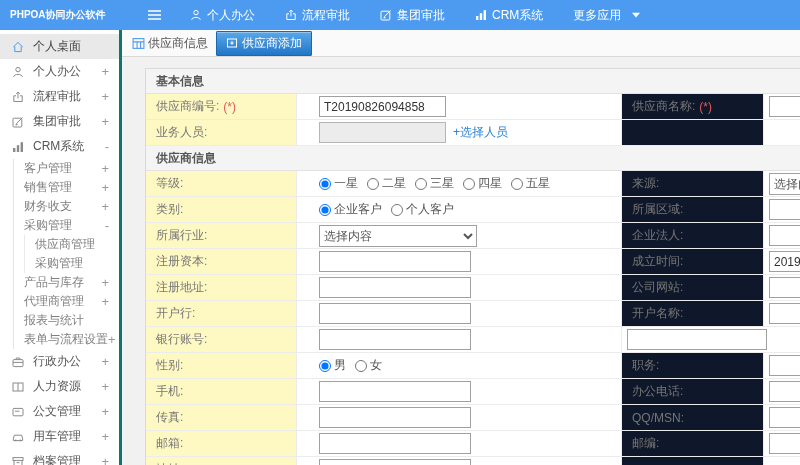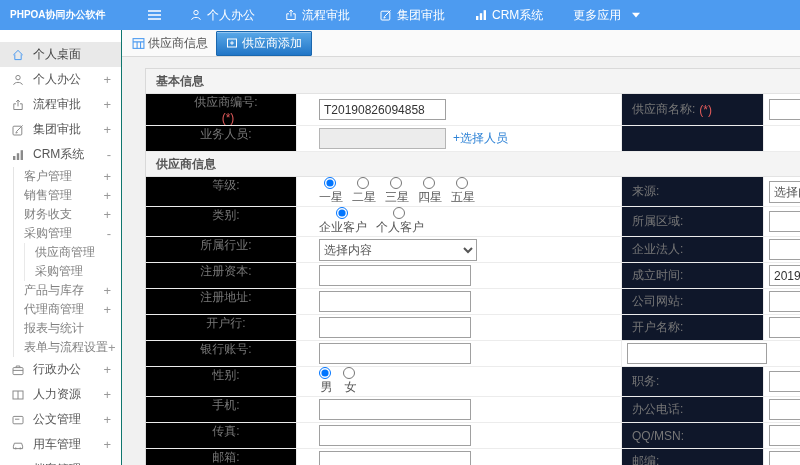--- a/index.html
+++ b/index.html
@@ -11,21 +11,21 @@
   .logo { width:133px; padding-left:10px; font-size:10px; font-weight:bold; white-space:nowrap; }
   .menu-toggle { width:42px; display:flex; justify-content:center; cursor:pointer; }
   .topnav { display:flex; align-items:center; }
   .topnav-item { display:flex; align-items:center; gap:5px; padding:0 15px; height:30px; cursor:pointer; white-space:nowrap; }
   .topnav-item svg { display:block; }
 
   
   .layout { display:flex; flex:1; min-height:0; }
 
   
-  .sidebar { width:122px; flex:0 0 122px; background:#fff; border-right:1px solid #0f766e; overflow:hidden; padding-top:12px; }
+  .sidebar { width:122px; flex:0 0 122px; background:#fff; border-right:3px solid #0f766e; overflow:hidden; padding-top:4px; }
   .side-item { display:flex; align-items:center; height:25px; padding:0 10px 0 12px; color:#555; cursor:pointer; white-space:nowrap; }
   .side-item .icon { width:15px; margin-right:6px; color:#8a8a8a; display:flex; align-items:center; }
   .side-item.active { background:#e9e9e9; color:#444; }
   .side-item.active .icon { color:#4d9bf0; }
   .side-item .toggle { margin-left:auto; color:#999; font-size:13px; }
   .side-sub { border-left:1px solid #e4e4e4; margin-left:13px; }
   .side-sub .side-item { height:19px; padding-left:10px; color:#808080; }
   .side-sub .side-sub { margin-left:10px; border-left:1px solid #e9e9e9; }
 
   
@@ -38,36 +38,36 @@
     padding:3px 9px; box-shadow:inset 0 1px 0 rgba(255,255,255,.35); }
   .tab-active .icon { display:flex; }
 
   .content { flex:1; padding:11px 0 0 23px; overflow:hidden; }
 
   
   .form-panel { width:1000px; background:#fff; border:1px solid #d9d9d9; border-bottom:none; }
   .section-header { height:25px; line-height:25px; background:#f4f4f4; border-bottom:1px solid #e3e3e3; padding-left:10px; font-weight:bold; color:#555; }
   .form-row { display:flex; align-items:stretch; border-bottom:1px solid #ececec; min-height:26px; }
   .c { display:flex; align-items:center; }
-  .l1 { width:150px; padding-left:10px; color:#777; background:#000000;flex-direction:column; }
+  .l1 { width:150px; padding-left:10px; color:#777; background:#fef9c3; }
   .f1 { width:325px; border-left:1px solid #ececec; padding-left:22px; background:#fff; }
   .l2 { width:142px; border-left:1px solid #ececec; padding-left:10px; color:#777; background:#0f172a; }
   .f2 { flex:1; border-left:1px solid #ececec; padding-left:5px; background:#fff; }
   .req { color:#e05a5a; margin-left:4px; }
 
   input[type=text] { height:21px; border:1px solid #a0a0a0; padding:0 4px; font:inherit; color:#333; background:#fff; }
   .f1 input[type=text] { width:152px; }
   .f2 input[type=text] { width:140px; }
   .sec-0 .f1 input[type=text] { width:127px; }
   input[type=text].ro { background:#ececec; border-color:#b5b5b5; }
   select { height:22px; border:1px solid #a0a0a0; font:inherit; color:#555; background:#fff; }
   .f1 select { width:158px; }
   .f2 select { width:140px; }
   .choose-link { color:#2f83d6; margin-left:7px; cursor:pointer; }
-  .radio-opt { display:inline-flex; align-items:center; margin-right:9px; color:#555; cursor:pointer;flex-direction:column; }
+  .radio-opt { display:inline-flex; align-items:center; margin-right:9px; color:#555; cursor:pointer; }
   input[type=radio] { margin:0 3px 0 0; width:12px; height:12px; }
 </style>
 </head>
 <body>
 
 <div class="topbar">
   <div class="logo">PHPOA协同办公软件</div>
   <div class="menu-toggle">
     <svg width="15" height="12" viewBox="0 0 15 12">
         <path d="M1 2h13M1 6h13M1 10h13" stroke="#fff" stroke-width="1.7" fill="none"></path>

